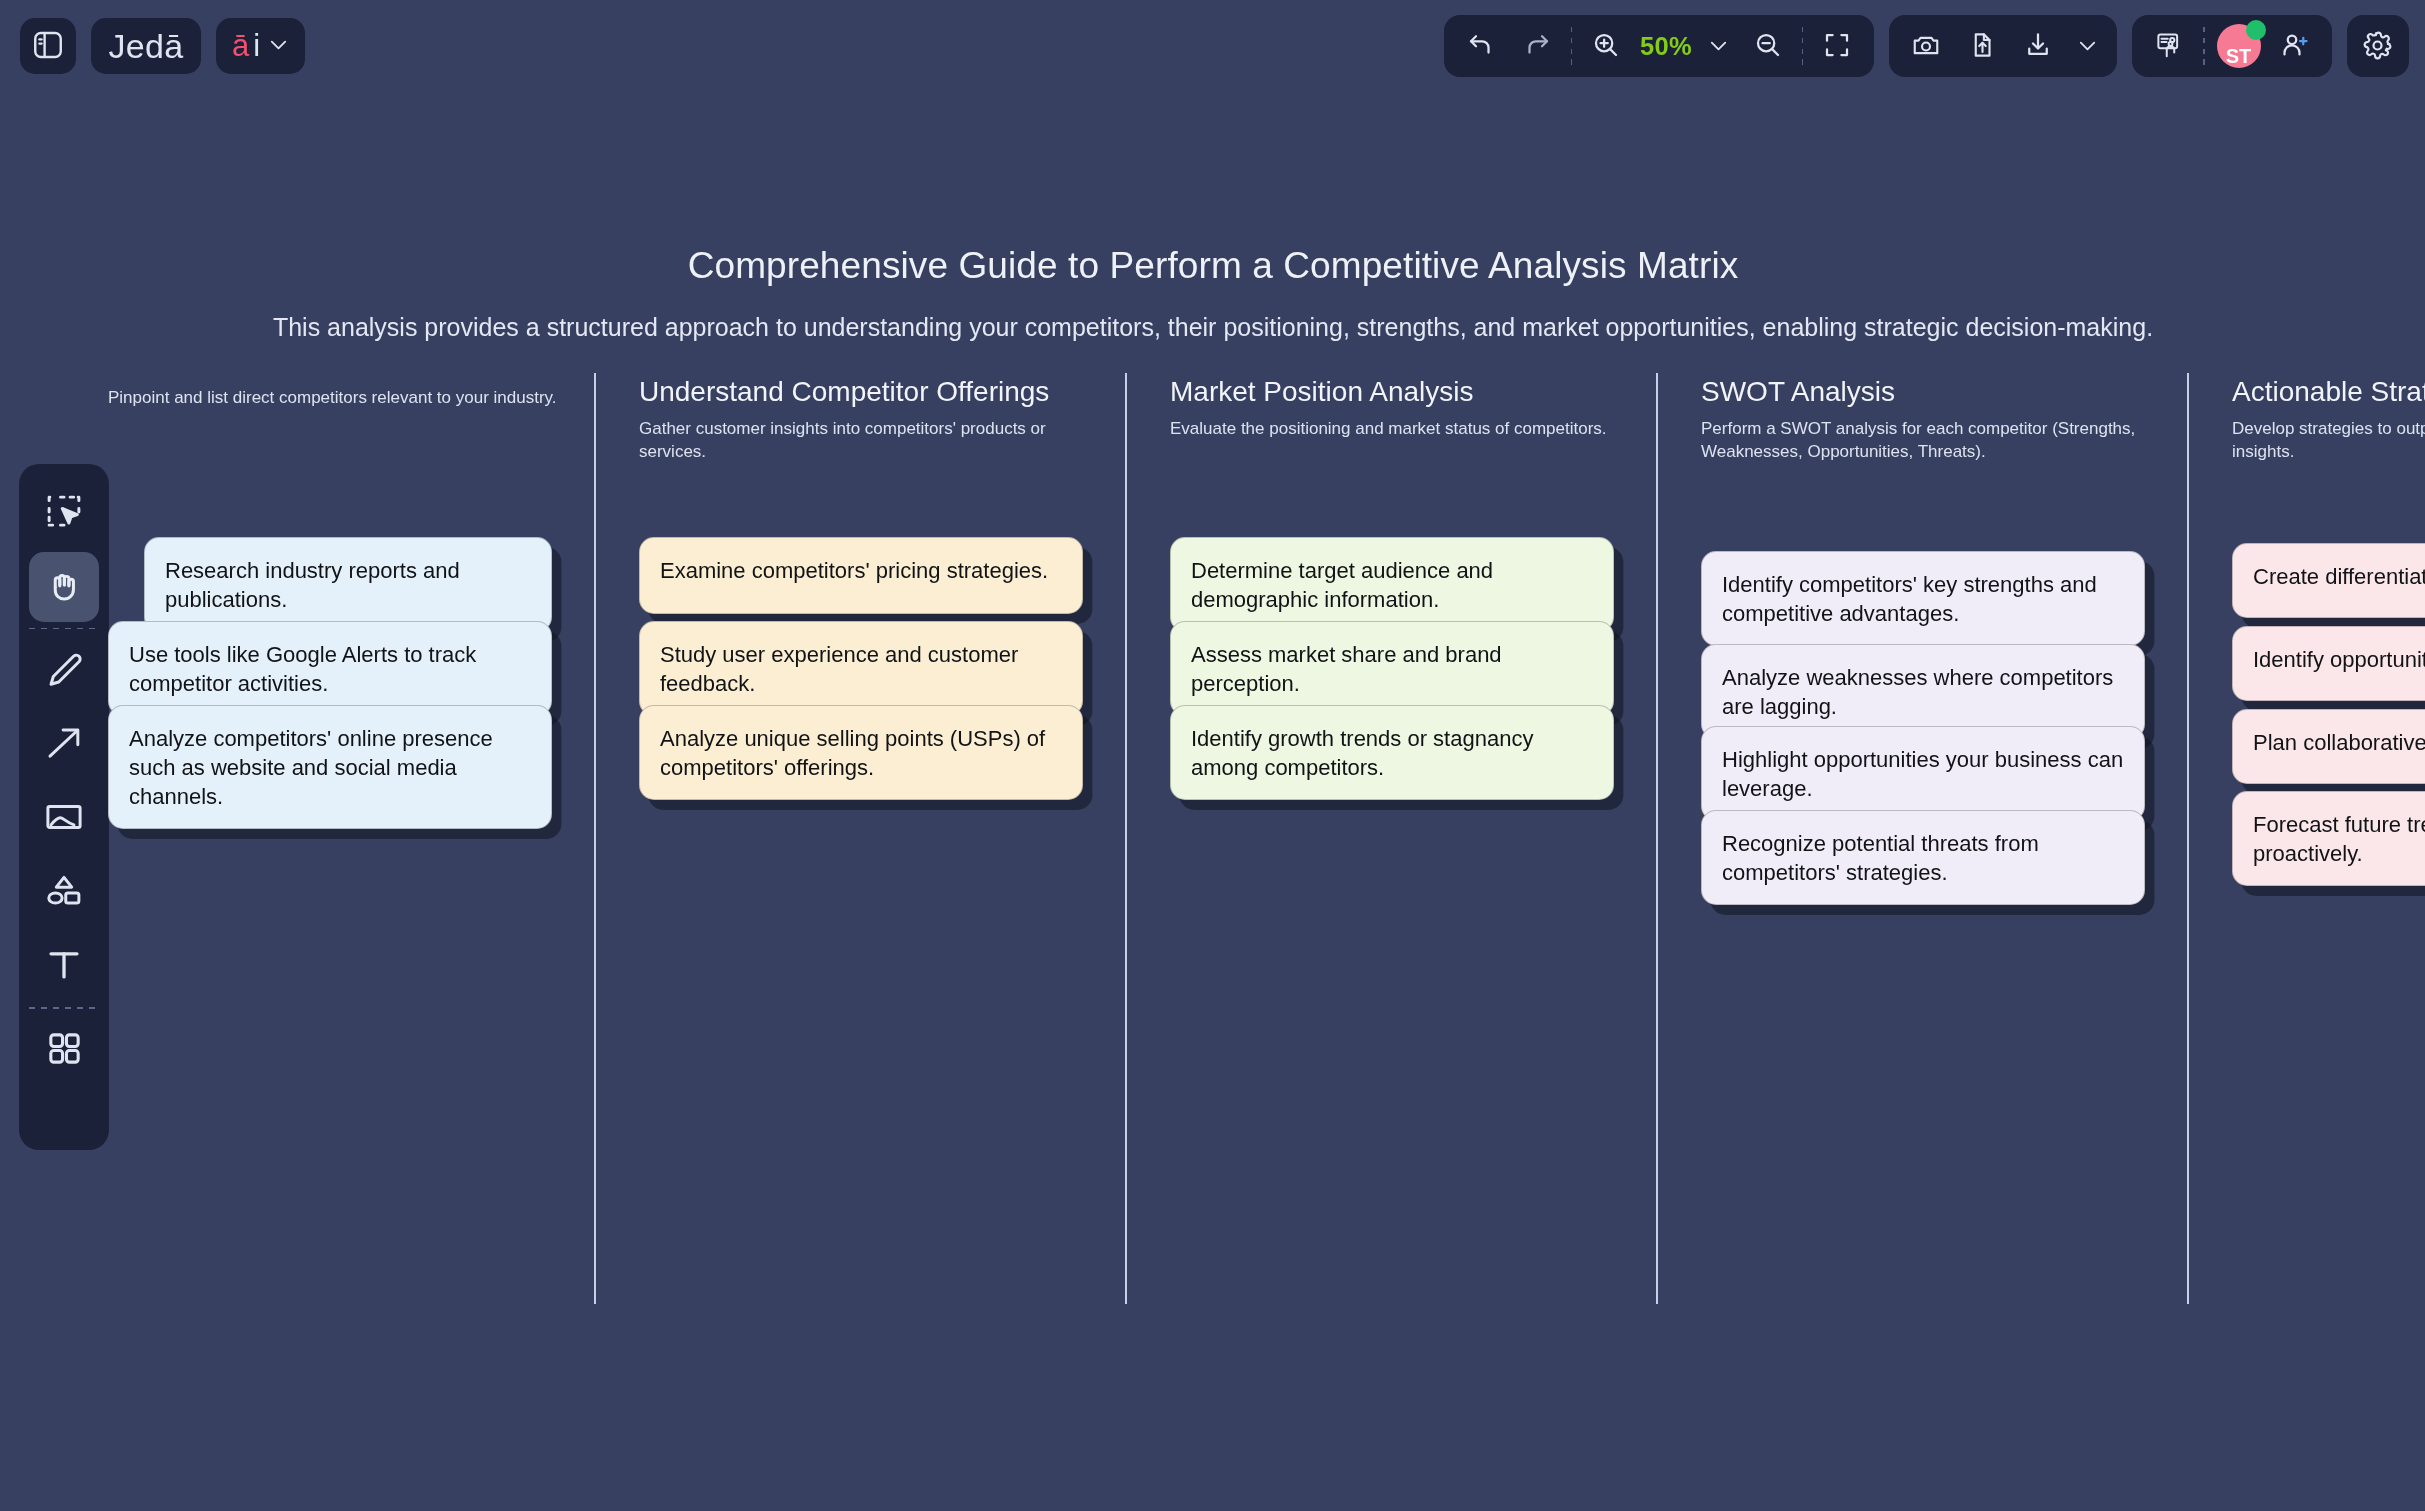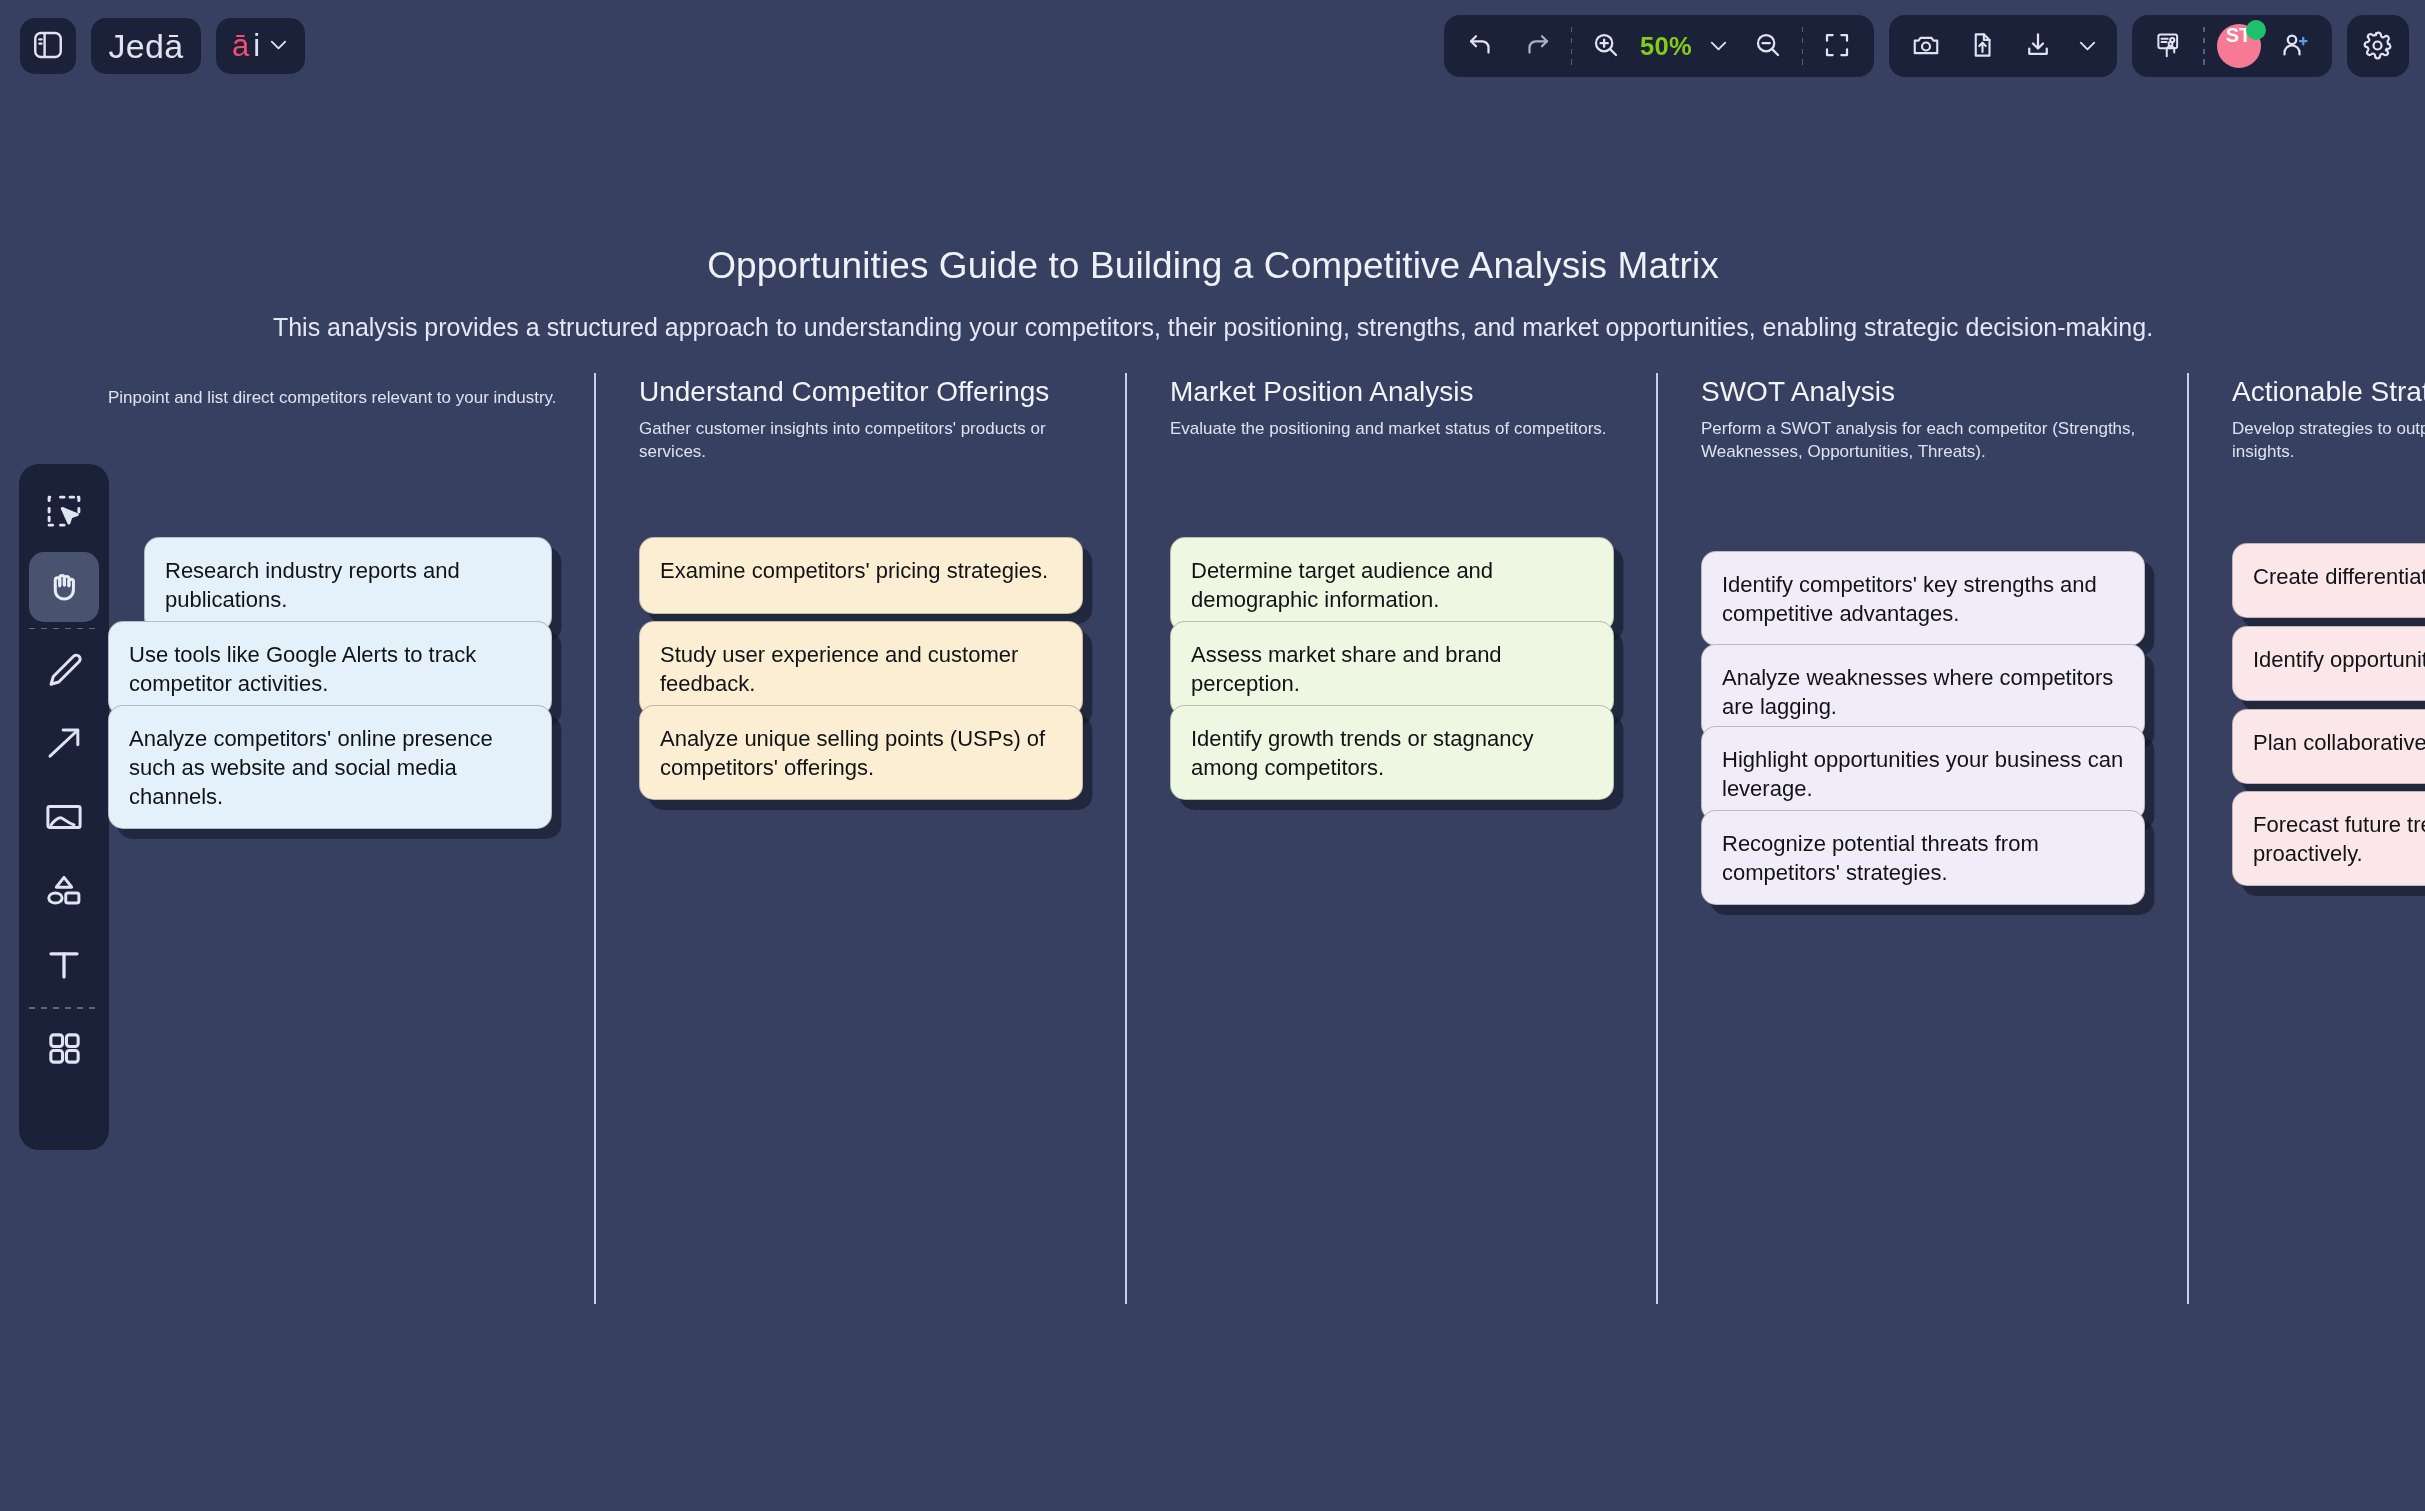--- a/index.html
+++ b/index.html
@@ -38,21 +38,21 @@
     display: flex; align-items: center; padding: 0 15px; gap: 12px;
   }
   .tbtn {
     width: 44px; height: 44px; border-radius: 9.4px;
     display: flex; align-items: center; justify-content: center; cursor: pointer;
   }
   .vsep { width: 1.3px; height: 38px; background: repeating-linear-gradient(to bottom, #566080 0 5.4px, transparent 5.4px 10.8px); }
   .zoomlbl { font-size: 25.5px; font-weight: bold; color: #84cc16; letter-spacing: 0.3px; }
   .avatar {
     width: 44px; height: 44px; border-radius: 50%; background: #f77a95;
-    display: flex; align-items: flex-start; justify-content: center;
+    display: flex; align-items: flex-end; justify-content: center;
     font-size: 20px; font-weight: bold; color: #ffffff; position: relative; cursor: pointer;
   }
   .dot-online {
     position: absolute; top: -4px; right: -5.4px; width: 20px; height: 20px;
     border-radius: 50%; background: #1fbf6b;
   }
 
   
   .left-tools {
     position: absolute; left: 19px; top: 464px; width: 90px; height: 686px;
@@ -347,21 +347,21 @@
         <svg width="39" height="39" viewBox="0 0 24 24" fill="none" stroke="#dfe4f0" stroke-width="1.9" stroke-linejoin="round">
           <rect x="3.6" y="3.6" width="7.2" height="7.2" rx="1.8"></rect>
           <rect x="13.2" y="3.6" width="7.2" height="7.2" rx="1.8"></rect>
           <rect x="3.6" y="13.2" width="7.2" height="7.2" rx="1.8"></rect>
           <rect x="13.2" y="13.2" width="7.2" height="7.2" rx="1.8"></rect>
         </svg>
       </span>
     </div>
   </div>
 
-  <div class="doc-title">Opportunities Guide to Building a Competitive Analysis Matrix</div>
+  <div class="doc-title">Comprehensive Guide to Perform a Competitive Analysis Matrix</div>
   <div class="doc-sub">This analysis provides a structured approach to understanding your competitors, their positioning, strengths, and market opportunities, enabling strategic decision-making.</div>
 
   <div class="columns" id="columns">
       <div class="col" style="left: 0px;">
         <div class="col-desc">Pinpoint and list direct competitors relevant to your industry.</div>
         <div class="cards" style="top: 0px; position: absolute;">
           <div class="card-wrap" style="top: 161px; padding-left: 36px;">
             <div class="card" style="background: rgb(228, 240, 250); min-height: 77px;">Research industry reports and publications.</div>
           </div>
           <div class="card-wrap" style="top: 245px;">

